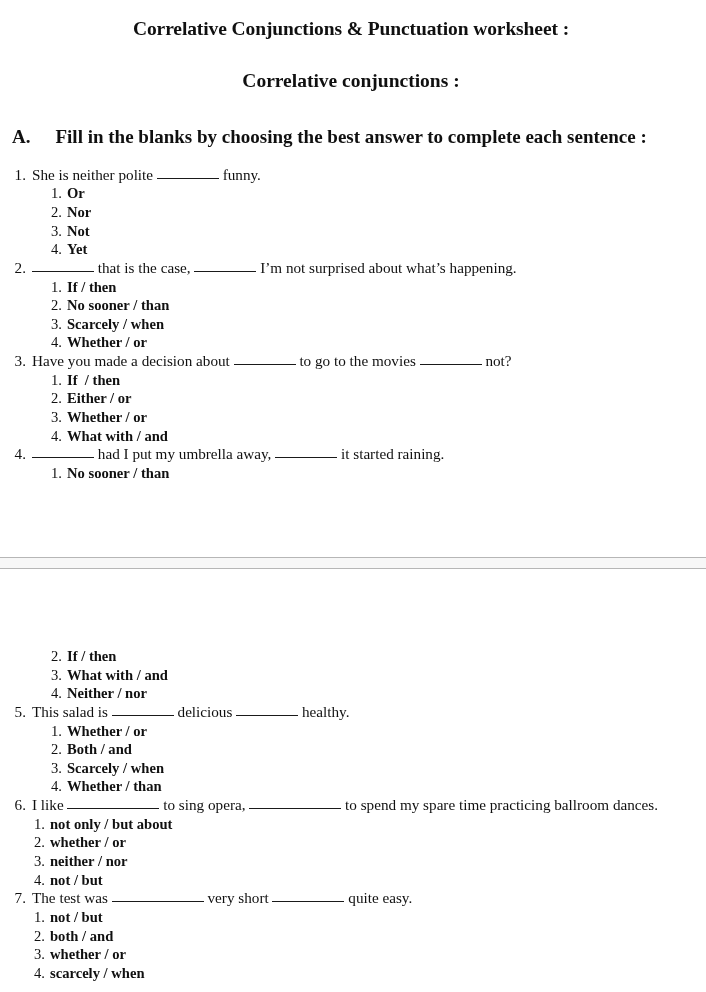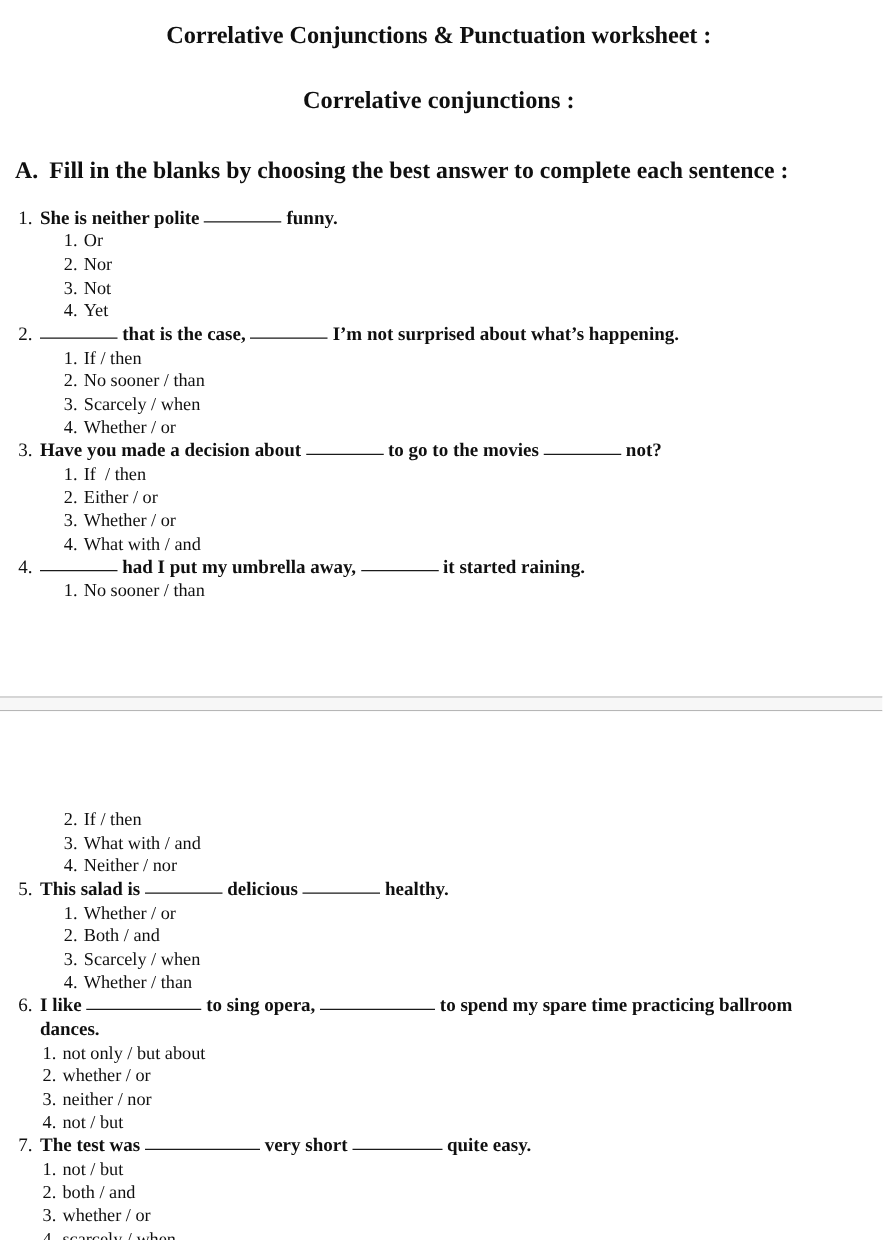--- a/index.html
+++ b/index.html
@@ -73,20 +73,21 @@
     margin: 0;
     padding: 17px 0 0 2px;
   }
   .section-letter {
     flex: 0 0 auto;
     padding-right: 9px;
   }
   .section-text {
     flex: 1 1 auto;
     padding-right: 40px;
+    margin-left: 16px;
   }
 
   
   .question-list {
     list-style: none;
     margin: 0;
     padding: 0;
   }
   .question-list.first {
     padding-top: 17px;
@@ -105,21 +106,20 @@
   .q-num {
     flex: 0 0 auto;
     width: 22px;
     text-align: right;
     padding-right: 6px;
     box-sizing: border-box;
   }
   .q-body {
     flex: 1 1 auto;
     padding-right: 10px;
-    font-weight: bold;
   }
 
   .blank {
     display: inline-block;
     border-bottom: 1px solid #1a1a1a;
     vertical-align: baseline;
     position: relative;
     top: -1px;
   }
   .blank.w-md { width: 62px; }
@@ -139,20 +139,21 @@
   .option .o-num {
     flex: 0 0 auto;
     width: 17px;
     text-align: right;
     padding-right: 5px;
     box-sizing: border-box;
   }
   .option .o-text {
     flex: 1 1 auto;
     white-space: pre;
+    font-weight: bold;
   }
   
   .option-list.indent-deep { padding-left: 40px; }
   
   .option-list.indent-shallow { padding-left: 23px; }
 
   
   .clipped-question {
     position: absolute;
     left: 10px;

